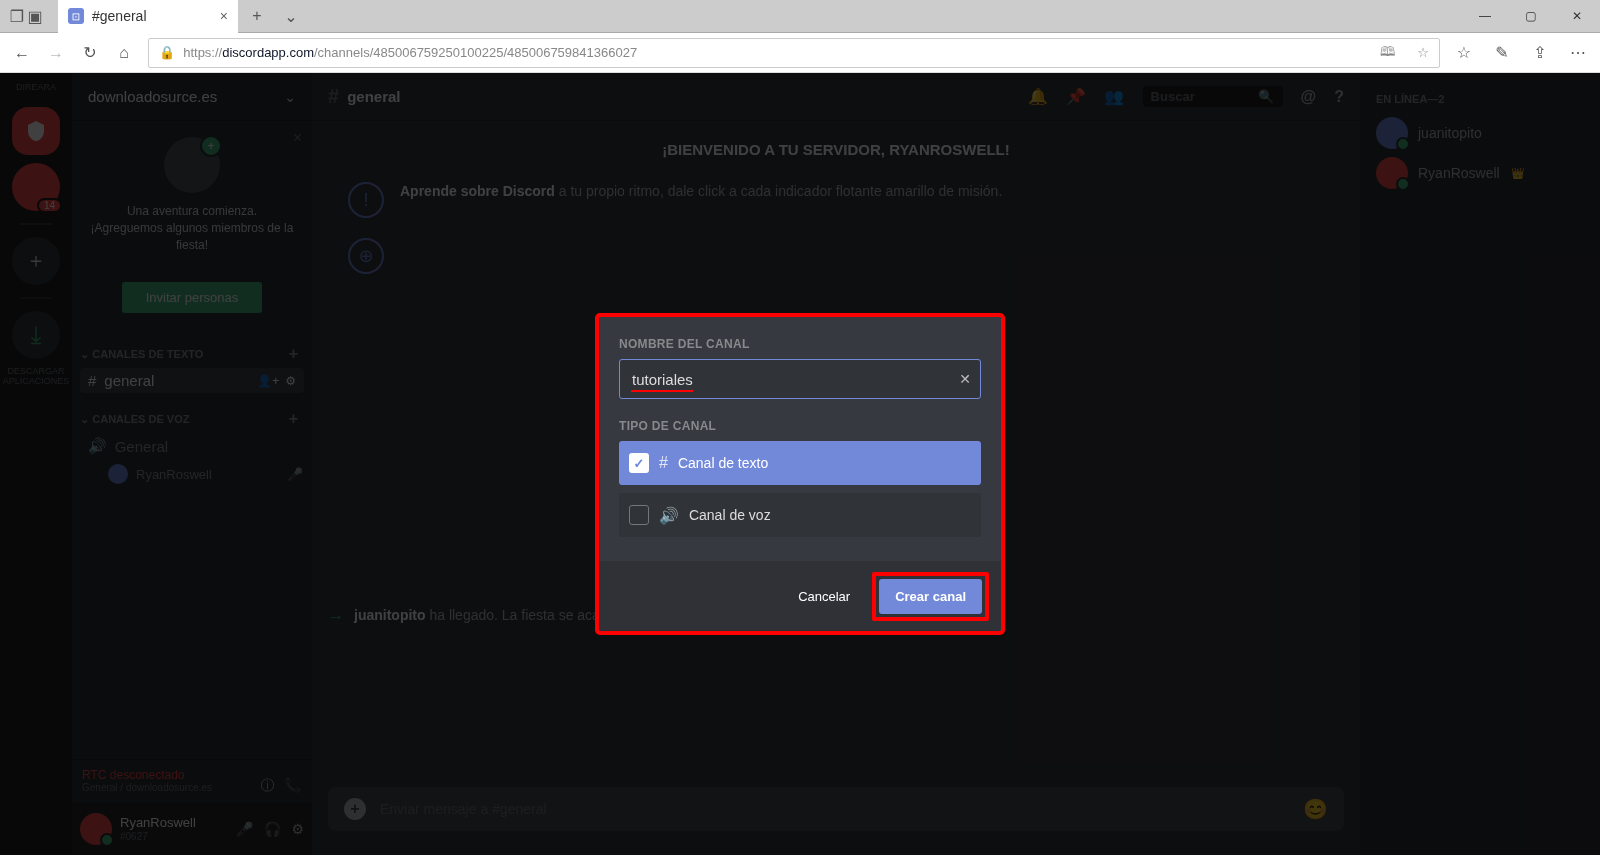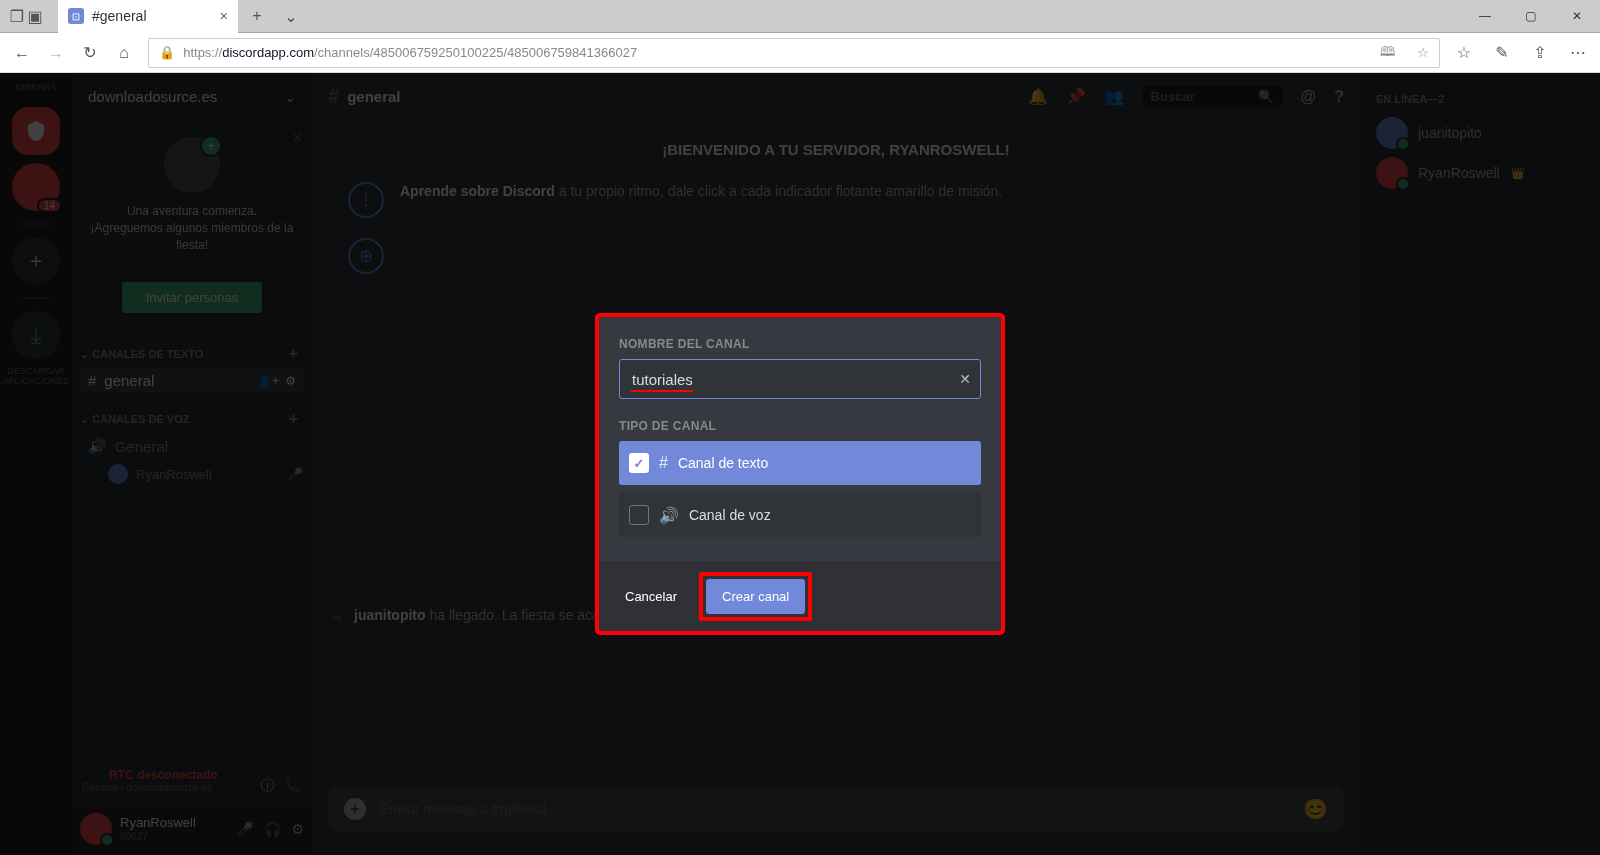--- a/index.html
+++ b/index.html
@@ -44,21 +44,21 @@
 .invite-btn { background: #43b581; color: #fff; border: none; padding: 8px 24px; border-radius: 3px; font-size: 13px; }
 .cat-header { display: flex; align-items: center; justify-content: space-between; padding: 16px 14px 4px 8px; color: #8e9297; font-size: 11px; font-weight: 600; text-transform: uppercase; }
 .cat-header .plus { font-size: 16px; }
 .channel-item { display: flex; align-items: center; padding: 4px 8px; margin: 1px 8px; border-radius: 4px; color: #8e9297; font-size: 15px; gap: 8px; }
 .channel-item.selected { background: rgba(79,84,92,0.6); color: #fff; }
 .channel-item .ch-icons { margin-left: auto; display: flex; gap: 6px; font-size: 12px; }
 .voice-user { display: flex; align-items: center; gap: 8px; padding: 4px 8px 4px 36px; color: #8e9297; font-size: 13px; }
 .voice-user .vavatar { width: 20px; height: 20px; border-radius: 50%; background: #7289da; }
 .channels-spacer { flex: 1; }
 .rtc { padding: 8px 10px; border-top: 1px solid rgba(0,0,0,0.2); font-size: 12px; }
-.rtc-status { color: #f04747; font-weight: 700; margin-left: 27px; }
+.rtc-status { color: #f04747; font-weight: 400; }
 .rtc-sub { color: #72767d; font-size: 10px; }
 .rtc-icons { float: right; display: flex; gap: 10px; color: #b9bbbe; font-size: 14px; margin-top: -16px; }
 .user-area { height: 52px; padding: 0 8px; display: flex; align-items: center; gap: 8px; background: #292b2f; }
 .user-avatar { width: 32px; height: 32px; border-radius: 50%; background: #f04747; position: relative; }
 .user-avatar::after { content: ""; position: absolute; bottom: -2px; right: -2px; width: 10px; height: 10px; border-radius: 50%; background: #43b581; border: 2px solid #292b2f; }
 .user-info { flex: 1; font-size: 13px; color: #fff; line-height: 1.1; }
 .user-info .tag { font-size: 10px; color: #72767d; }
 .user-ctrls { display: flex; gap: 10px; color: #b9bbbe; font-size: 14px; }
 
 .main { flex: 1; background: #36393f; display: flex; flex-direction: column; position: relative; z-index: 1; }
@@ -97,24 +97,24 @@
 .modal-input { width: 100%; height: 40px; background: #303338; border: 1px solid #7289da; border-radius: 3px; color: #dcddde; padding: 0 34px 0 12px; font-size: 15px; }
 .input-underline { position: absolute; left: 12px; bottom: 7px; width: 62px; height: 2px; background: #ff0000; }
 .input-clear { position: absolute; right: 10px; top: 50%; transform: translateY(-50%); color: #b9bbbe; font-size: 14px; cursor: pointer; }
 .type-opt { height: 44px; border-radius: 3px; display: flex; align-items: center; padding: 0 10px; gap: 10px; margin-bottom: 8px; color: #fff; font-size: 14px; }
 .type-opt.selected { background: #7289da; }
 .type-opt.unselected { background: #303338; color: #dcddde; }
 .chk { width: 20px; height: 20px; border-radius: 3px; display: flex; align-items: center; justify-content: center; font-size: 13px; }
 .selected .chk { background: #fff; color: #7289da; font-weight: bold; }
 .unselected .chk { border: 1px solid #72767d; }
 .type-ico { font-size: 16px; opacity: 0.8; }
-.modal-footer { background: #2f3136; height: 70px; display: flex; align-items: center; padding: 0 12px; gap: 8px; border-radius: 0 0 3px 3px; }
+.modal-footer { background: #2f3136; height: 70px; display: flex; align-items: center; justify-content: flex-end; padding: 0 12px; gap: 8px; border-radius: 0 0 3px 3px; }
 .btn-cancel { background: transparent; color: #fff; border: none; font-size: 13px; padding: 10px 14px; cursor: pointer; }
 .btn-create-wrap { border: 4px solid #ff0000; padding: 3px; border-radius: 2px; }
-.btn-create { background: #7289da; color: #fff; border: none; font-size: 13px; padding: 10px 16px; border-radius: 3px; cursor: pointer; }
+.btn-create { background: #7289da; color: #fff; border: none; font-size: 13px; padding: 10px 16px; border-radius: 3px; cursor: pointer; font-weight: bold; }
 </style>
 </head>
 <body>
 
 <div class="browser-top">
   <div class="win-btns-left">
     <span class="win-icon">❐</span>
     <span class="win-icon">▣</span>
   </div>
   <div class="tab">

